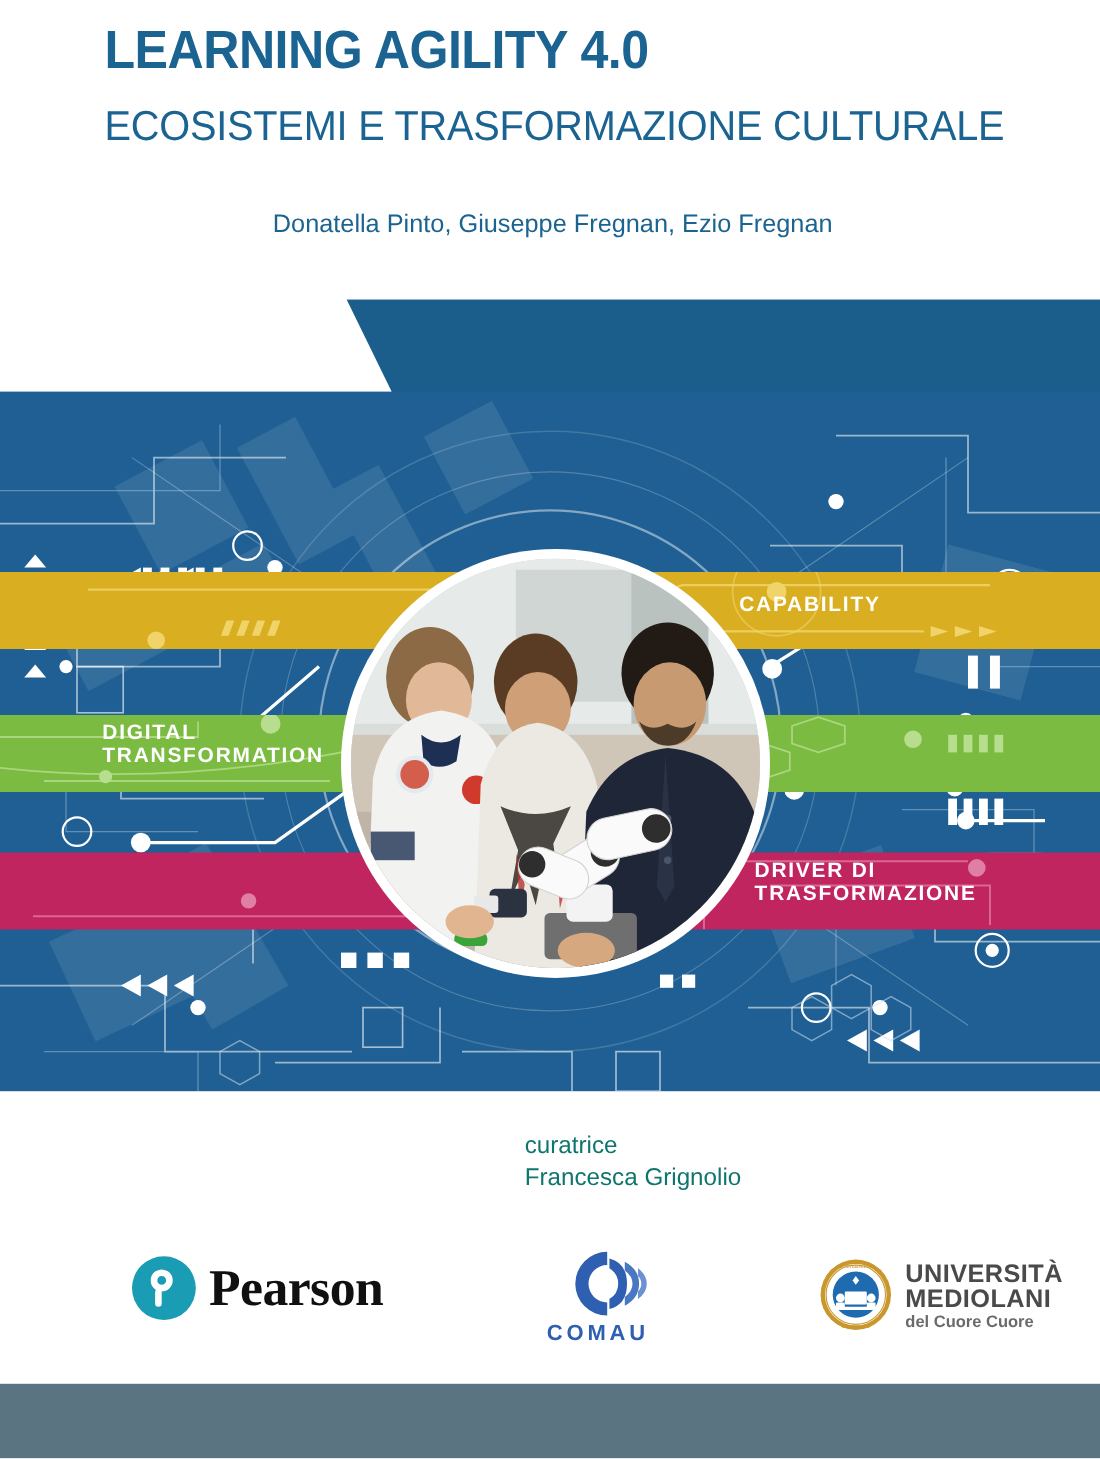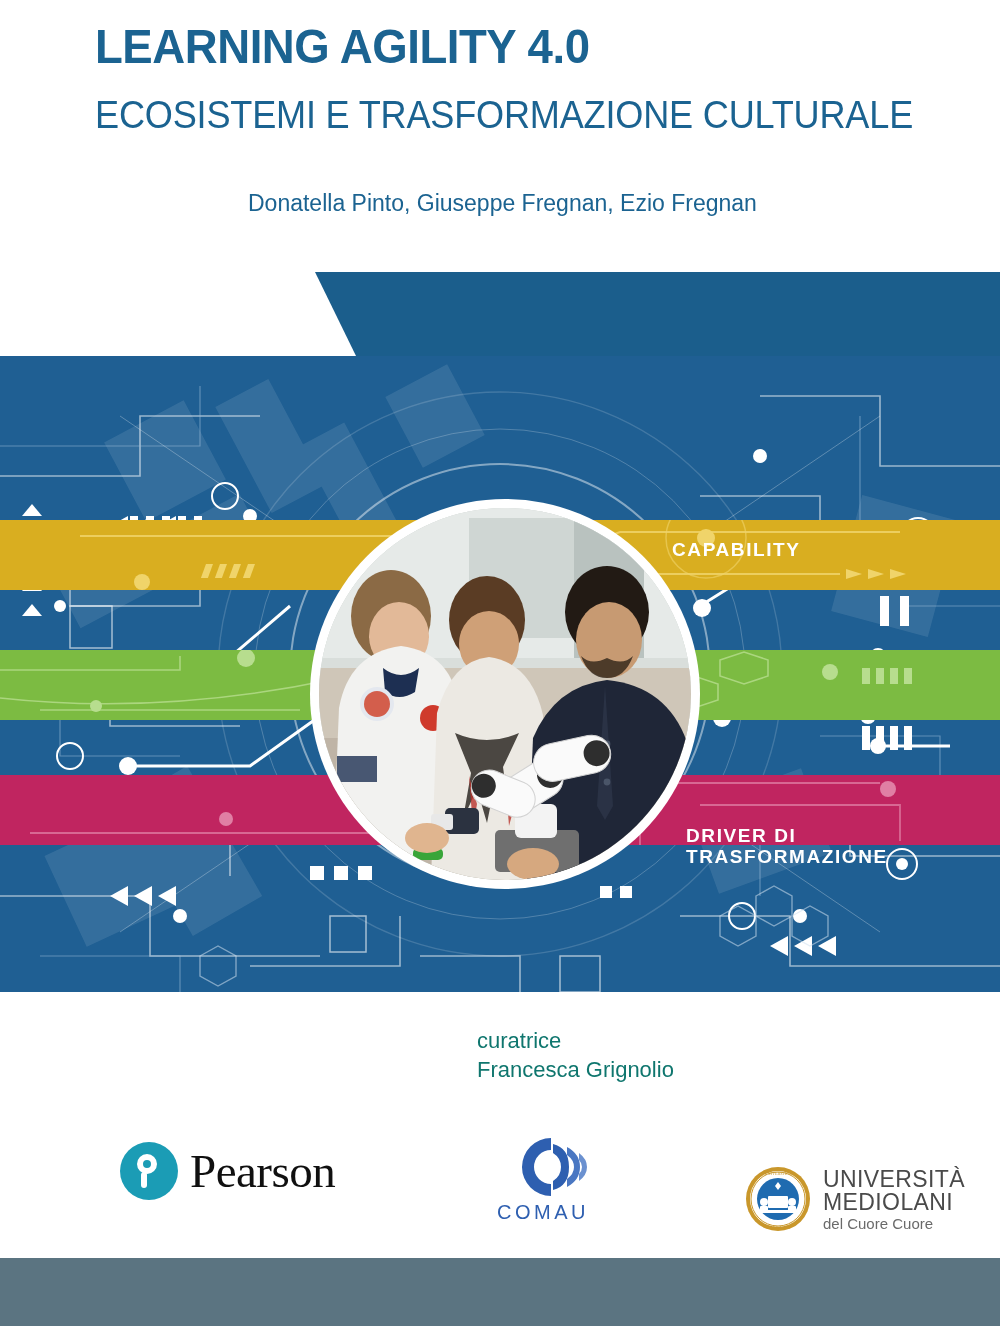--- a/index.html
+++ b/index.html
@@ -27,51 +27,51 @@
 
   
   .band{position:absolute;left:0;width:1000px;display:flex;align-items:center;}
   .band-yellow{top:164px;height:70px;background:#d9ae20;}
   .band-green{top:294px;height:70px;background:#7cbb42;}
   .band-pink{top:419px;height:70px;background:#c02560;}
   .band-label{color:#ffffff;font-weight:bold;letter-spacing:1.6px;line-height:1.12;
     font-size:19px;position:absolute;}
   .lbl-capability{left:672px;top:19px;}
   .lbl-digital{left:93px;top:6px;}
-  .lbl-driver{left:686px;top:6px;margin-top:44px;}
+  .lbl-driver{left:686px;top:6px;}
 
   
   .photo-ring{position:absolute;left:310px;top:143px;width:390px;height:390px;
     border-radius:50%;background:#ffffff;padding:9px;box-sizing:border-box;}
   .photo{position:relative;width:100%;height:100%;border-radius:50%;overflow:hidden;
     background:#cfd6d4;}
   .photo svg{position:absolute;left:0;top:0;width:100%;height:100%;}
 
   
   .curator{position:absolute;left:477px;top:1026px;font-size:22px;color:#0f766e;
     line-height:1.33;}
 
   
-  .logos{position:absolute;left:0;top:1128px;width:1000px;height:120px;}
+  .logos{position:absolute;left:0;top:1128px;width:1000px;height:120px;font-weight:bold;}
   .logo{position:absolute;display:flex;align-items:center;}
   .logo-pearson{left:120px;top:14px;}
   .pearson-mark{width:58px;height:58px;border-radius:50%;background:#1b9cb5;
     position:relative;flex:0 0 auto;}
   .pearson-mark::before{content:"";position:absolute;left:17px;top:12px;width:20px;height:20px;
     border:6px solid #ffffff;border-radius:50%;box-sizing:border-box;}
   .pearson-mark::after{content:"";position:absolute;left:21px;top:30px;width:6px;height:16px;
     background:#ffffff;border-radius:3px;}
   .pearson-word{font-family:"Liberation Serif",serif;font-size:47px;color:#101010;
     margin-left:12px;letter-spacing:-0.5px;}
 
   .logo-comau{left:497px;top:8px;flex-direction:column;align-items:flex-end;}
   .comau-word{font-size:20px;letter-spacing:3.5px;color:#2e5fb0;margin-top:3px;
     font-family:"Liberation Sans",sans-serif;}
 
-  .logo-unicatt{left:745px;top:16px;margin-top:22px;}
+  .logo-unicatt{left:745px;top:16px;}
   .unicatt-text{margin-left:12px;line-height:1.0;}
   .uc-l1,.uc-l2{font-size:23px;color:#4a4a4a;letter-spacing:0.4px;display:block;}
   .uc-l3{font-size:15px;color:#6a6a6a;display:block;margin-top:2px;}
 
   
   .footer-bar{position:absolute;left:0;top:1258px;width:1000px;height:68px;background:#5b7481;}
 </style>
 </head>
 <body>
 
@@ -291,20 +291,24 @@
           <circle cx="246" cy="8" r="9"></circle>
             <circle cx="560" cy="46" r="6"></circle>
           <circle cx="830" cy="22" r="8"></circle>
             <circle cx="96" cy="56" r="6"></circle>
           <rect x="862" y="18" width="8" height="16"></rect>
             <rect x="876" y="18" width="8" height="16"></rect>
           <rect x="890" y="18" width="8" height="16"></rect>
             <rect x="904" y="18" width="8" height="16"></rect>
         </g>
       </svg>
+      <div class="band-label lbl-digital">
+        <span>DIGITAL</span><br>
+        <span>TRANSFORMATION</span>
+      </div>
     </div>
 
     <div class="band band-pink">
       <svg viewBox="0 0 1000 70" preserveAspectRatio="none" style="position:absolute;left:0;top:0;width:1000px;height:70px;">
         <g stroke="#e07fa4" fill="none" stroke-width="1.8" opacity="0.75">
           <path d="M30 58 H420"></path>
           <path d="M500 8 L560 34 L620 8 H880"></path>
           <path d="M640 0 V70"></path>
           <path d="M700 30 H900 V66"></path>
         </g>

